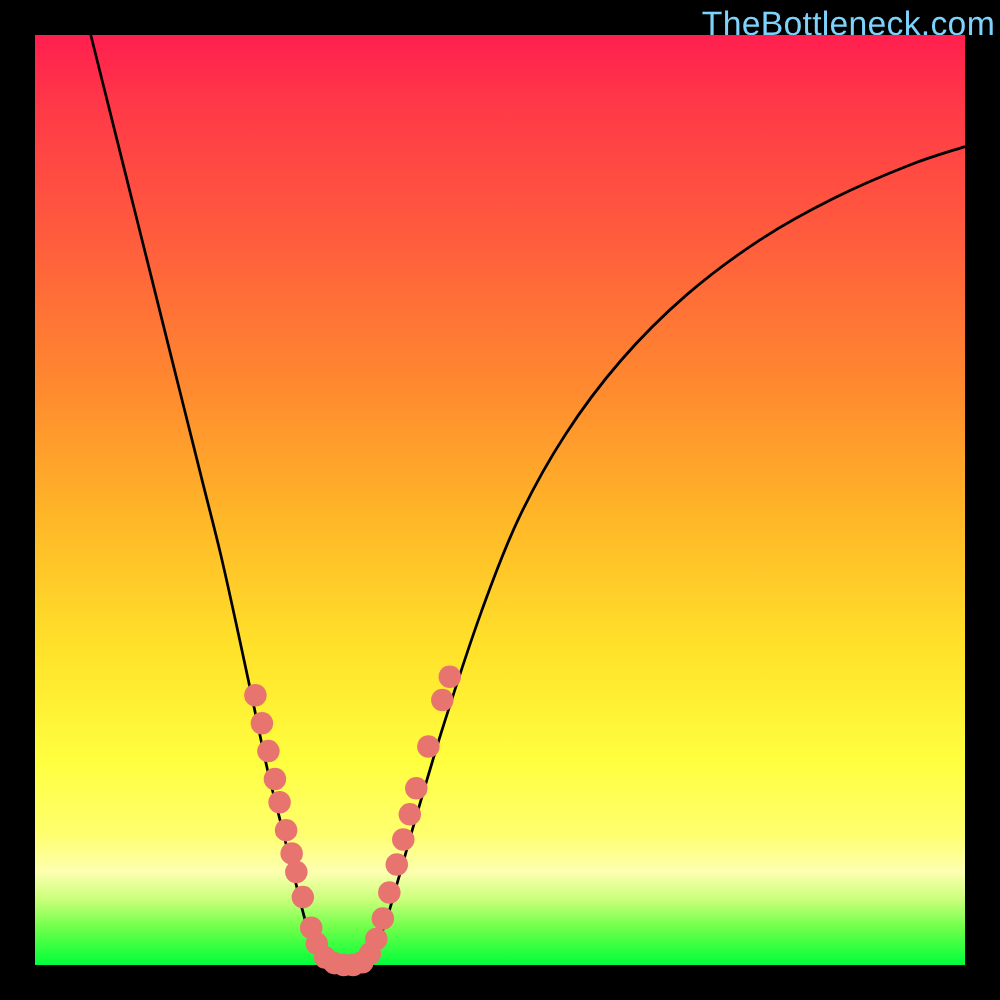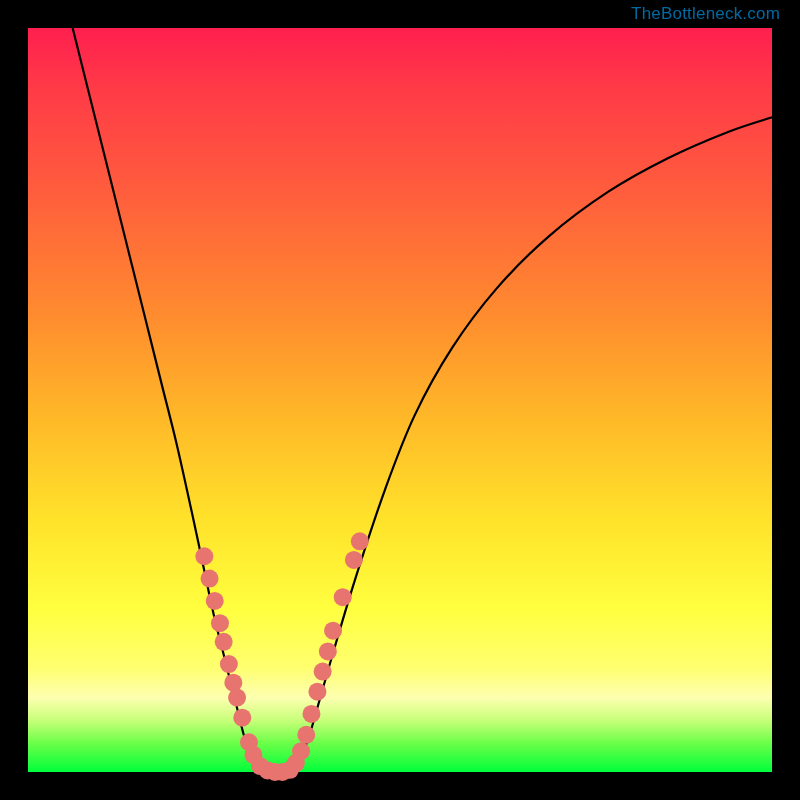--- a/index.html
+++ b/index.html
@@ -35,23 +35,23 @@
       #ffff3f 78%,
       #ffff70 86%,
       #fdffb0 90%,
       #c9ff7a 93%,
       #6fff4a 96%,
       #00ff3a 100%);
   }
   .watermark {
     position: absolute;
     top: 4px;
-    right: 20px;
-    color: #0369a1;
-    font-size: 17px;
+    right: 4px;
+    color: #7dd3fc;
+    font-size: 27px;
     font-weight: 500;
     letter-spacing: 0.2px;
   }
   svg.curve {
     position: absolute;
     top: 0;
     left: 0;
     width: 744px;
     height: 744px;
     overflow: visible;

